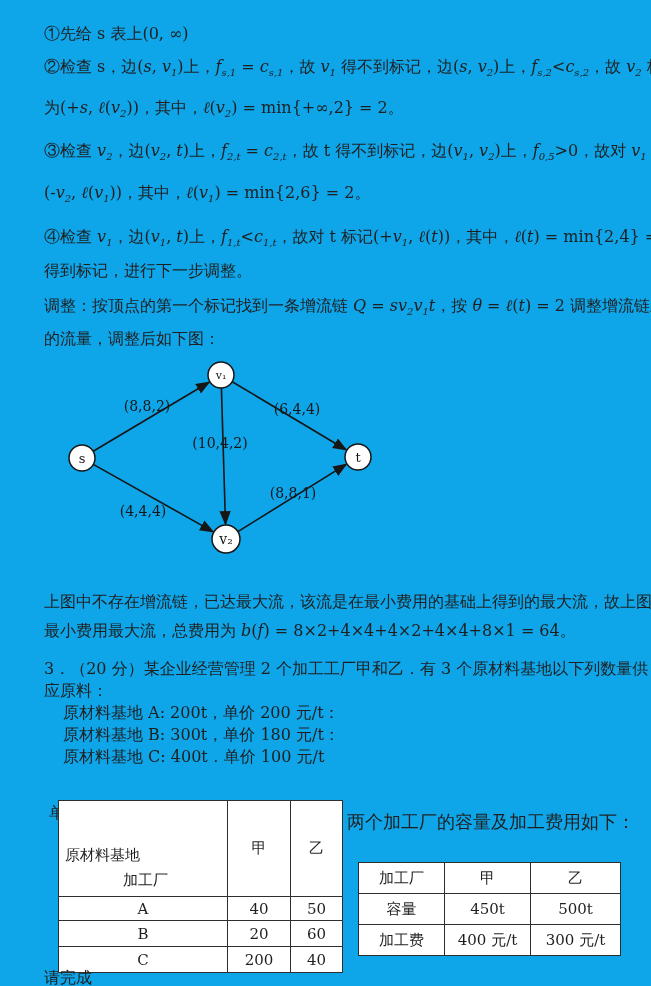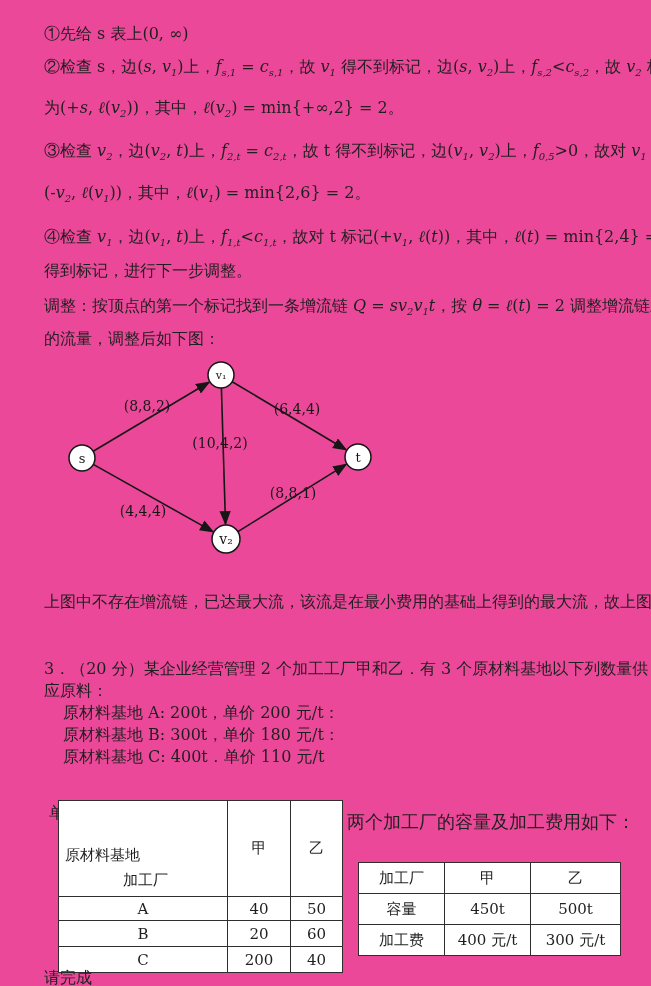--- a/index.html
+++ b/index.html
@@ -1,17 +1,17 @@
 <!DOCTYPE html>
 <html><head>
 <meta charset="utf-8">
 <style>
   html,body { margin:0; padding:0; background:#ffffff; }
   .page {
-    position:relative; width:651px; height:986px; background:#ec4899;
+    position:relative; width:651px; height:986px; background:#0ea5e9;
     font-family:"DejaVu Serif","Liberation Serif",serif;
     color:#1f1f1f; overflow:hidden;
   }
   .tline {
     position:absolute; font-size:16px; line-height:1.15; white-space:nowrap;
   }
   .tline i { font-style:italic; }
   .tline sub { font-size:10px; font-style:italic; line-height:0; }
   .diagram { position:absolute; left:50px; top:360px; }
   .diagram text { font-family:"DejaVu Serif","DejaVu Sans",serif; fill:#161616; }
@@ -71,26 +71,27 @@
     <text x="308" y="102" font-size="13" text-anchor="middle">t</text>
 
     <text class="edge-label" x="97" y="51" text-anchor="middle">(8,8,2)</text>
     <text class="edge-label" x="93" y="156" text-anchor="middle">(4,4,4)</text>
     <text class="edge-label" x="170" y="88" text-anchor="middle">(10,4,2)</text>
     <text class="edge-label" x="247" y="54" text-anchor="middle">(6,4,4)</text>
     <text class="edge-label" x="243" y="138" text-anchor="middle">(8,8,1)</text>
   </svg>
 
   <div class="tline" style="left:44px; top:593px">上图中不存在增流链，已达最大流，该流是在最小费用的基础上得到的最大流，故上图即为</div>
+  <div class="tline" style="left:44px; top:622px">最小费用最大流，总费用为 <i>b</i>(<i>f</i>) = 8×2+4×4+4×2+4×4+8×1 = 64。</div>
 
   <div class="tline" style="left:44px; top:660px">3．（20 分）某企业经营管理 2 个加工工厂甲和乙．有 3 个原材料基地以下列数量供</div>
   <div class="tline" style="left:44px; top:682px">应原料：</div>
   <div class="tline" style="left:63px; top:704px">原材料基地 A: 200t，单价 200 元/t：</div>
   <div class="tline" style="left:63px; top:726px">原材料基地 B: 300t，单价 180 元/t：</div>
-  <div class="tline" style="left:63px; top:748px">原材料基地 C: 400t．单价 110 元/t</div>
+  <div class="tline" style="left:63px; top:748px">原材料基地 C: 400t．单价 100 元/t</div>
   <div class="tline" style="left:49px; top:804px">单价运价表（元/t)如下：</div>
 
   <table class="cost-table">
     <tbody>
         <tr>
       <th class="corner" style="width:162px; height:89px">
         <div>原材料基地</div>
         <div class="corner-bottom">加工厂</div>
       </th>
       <th style="width:62px">甲</th>

